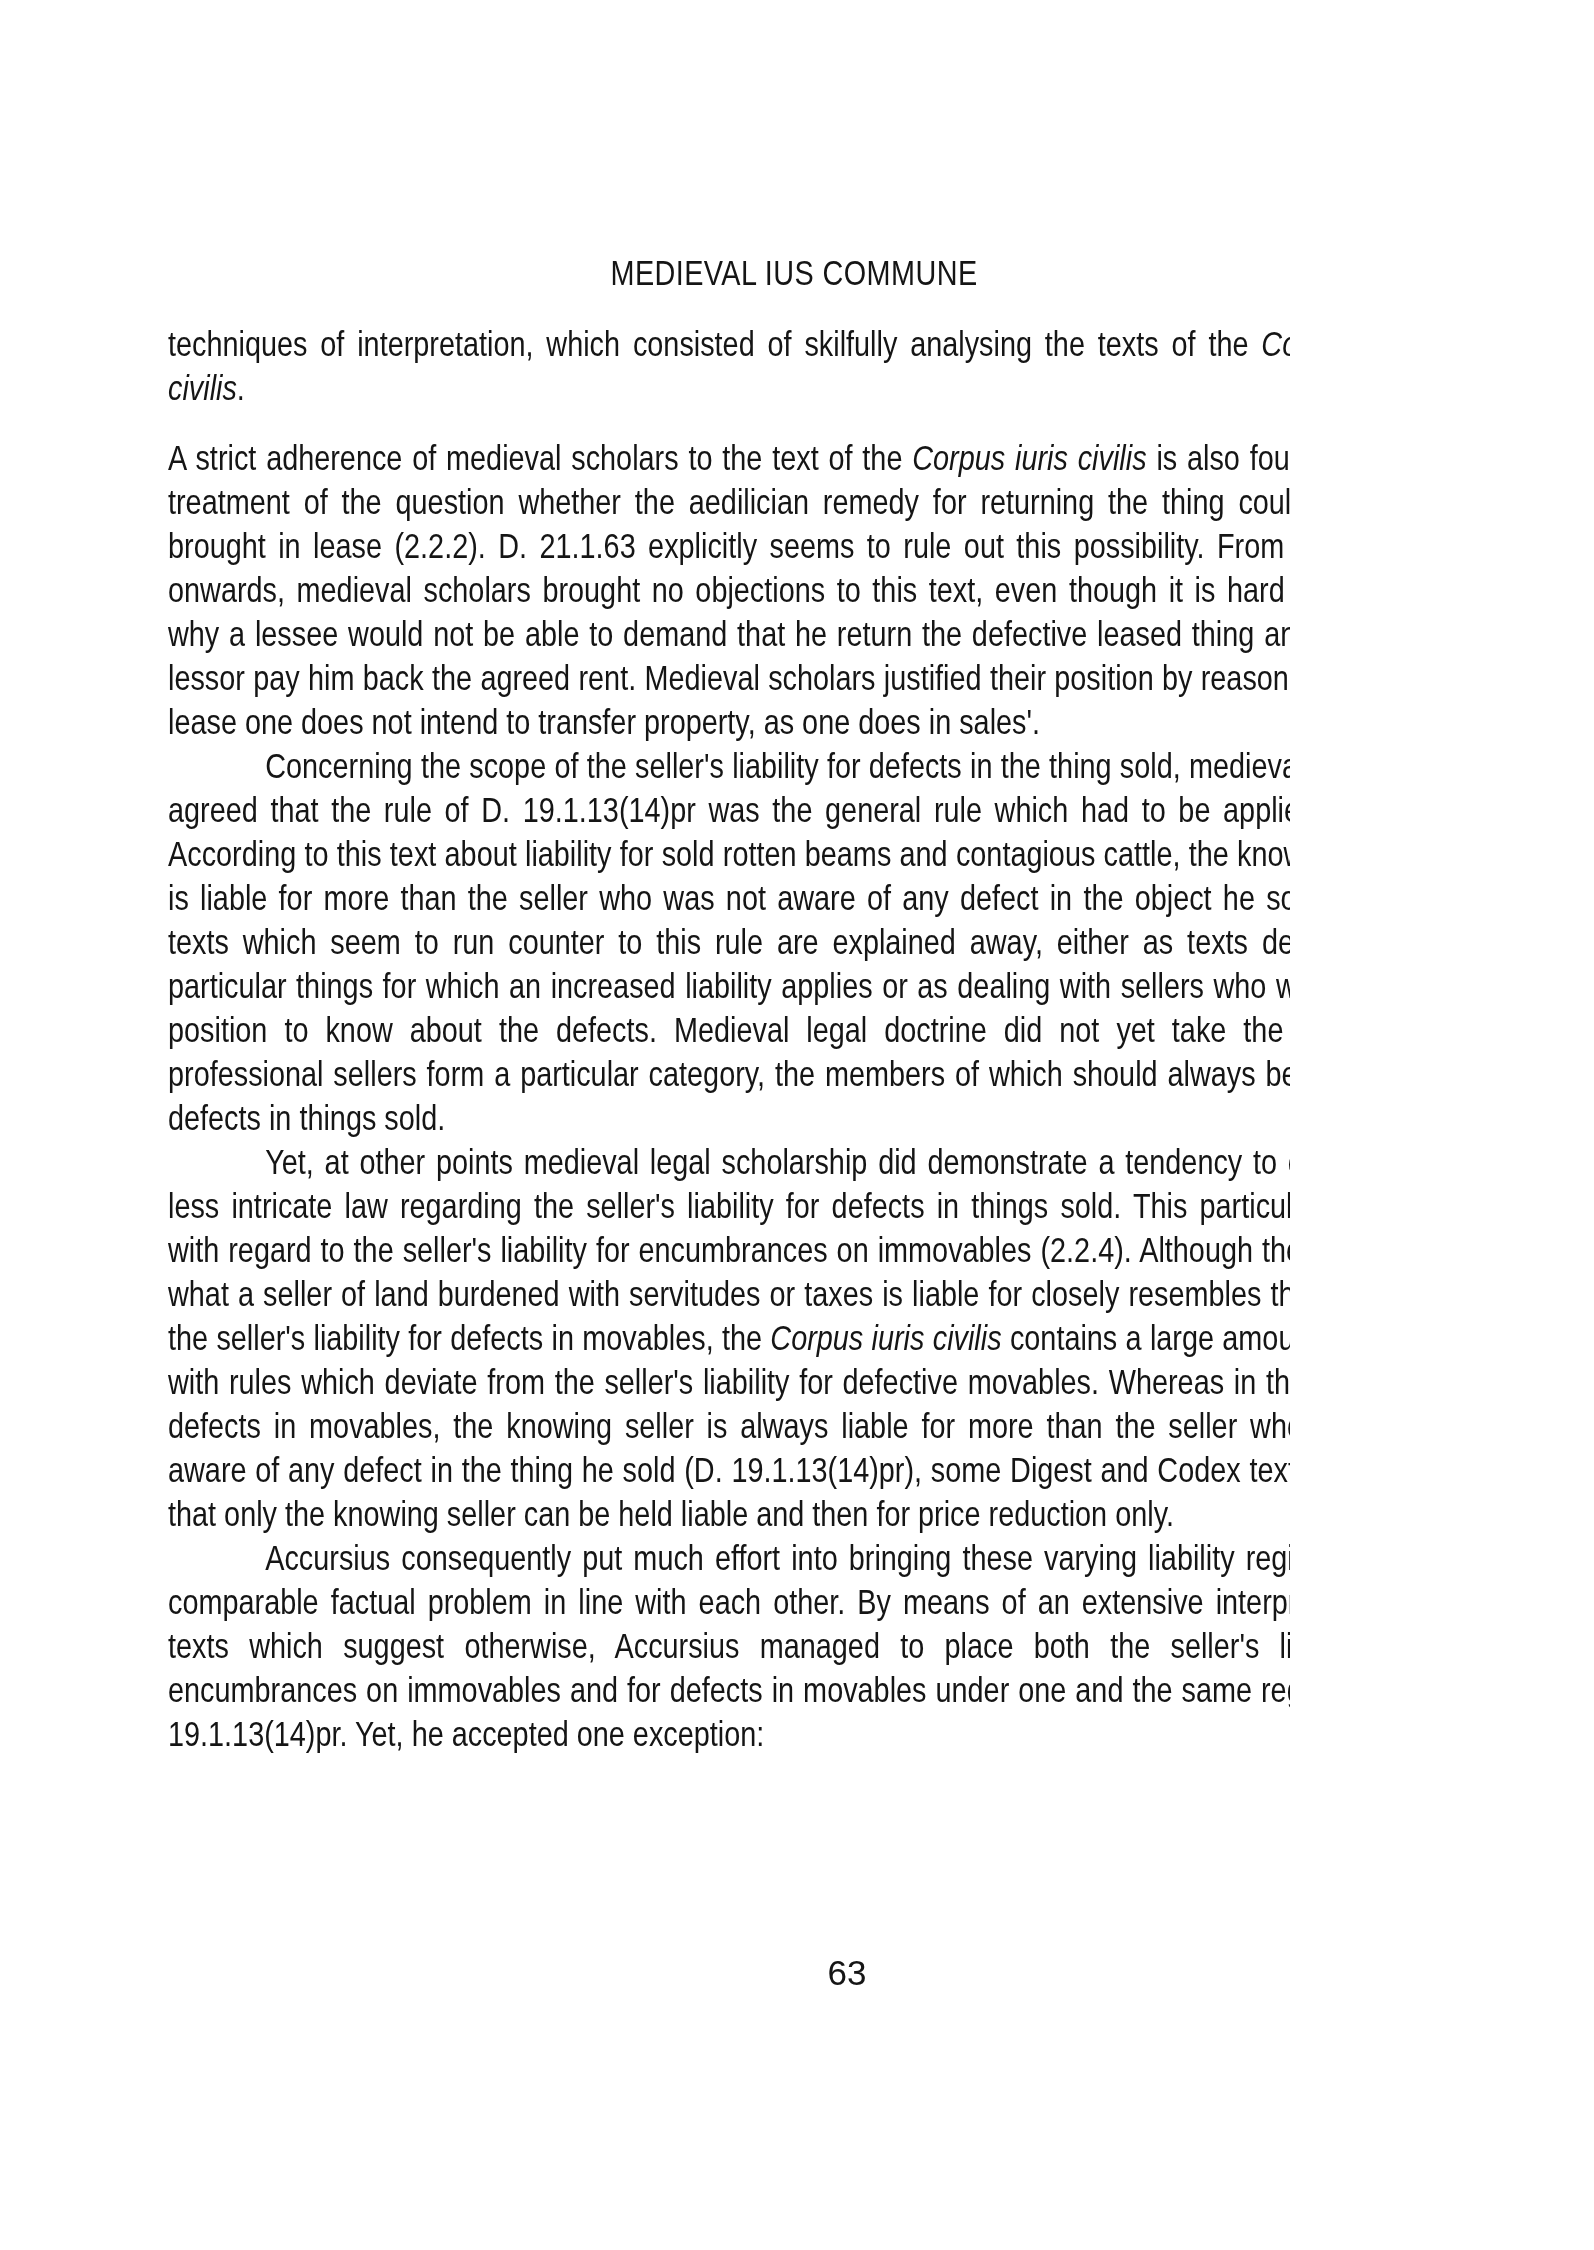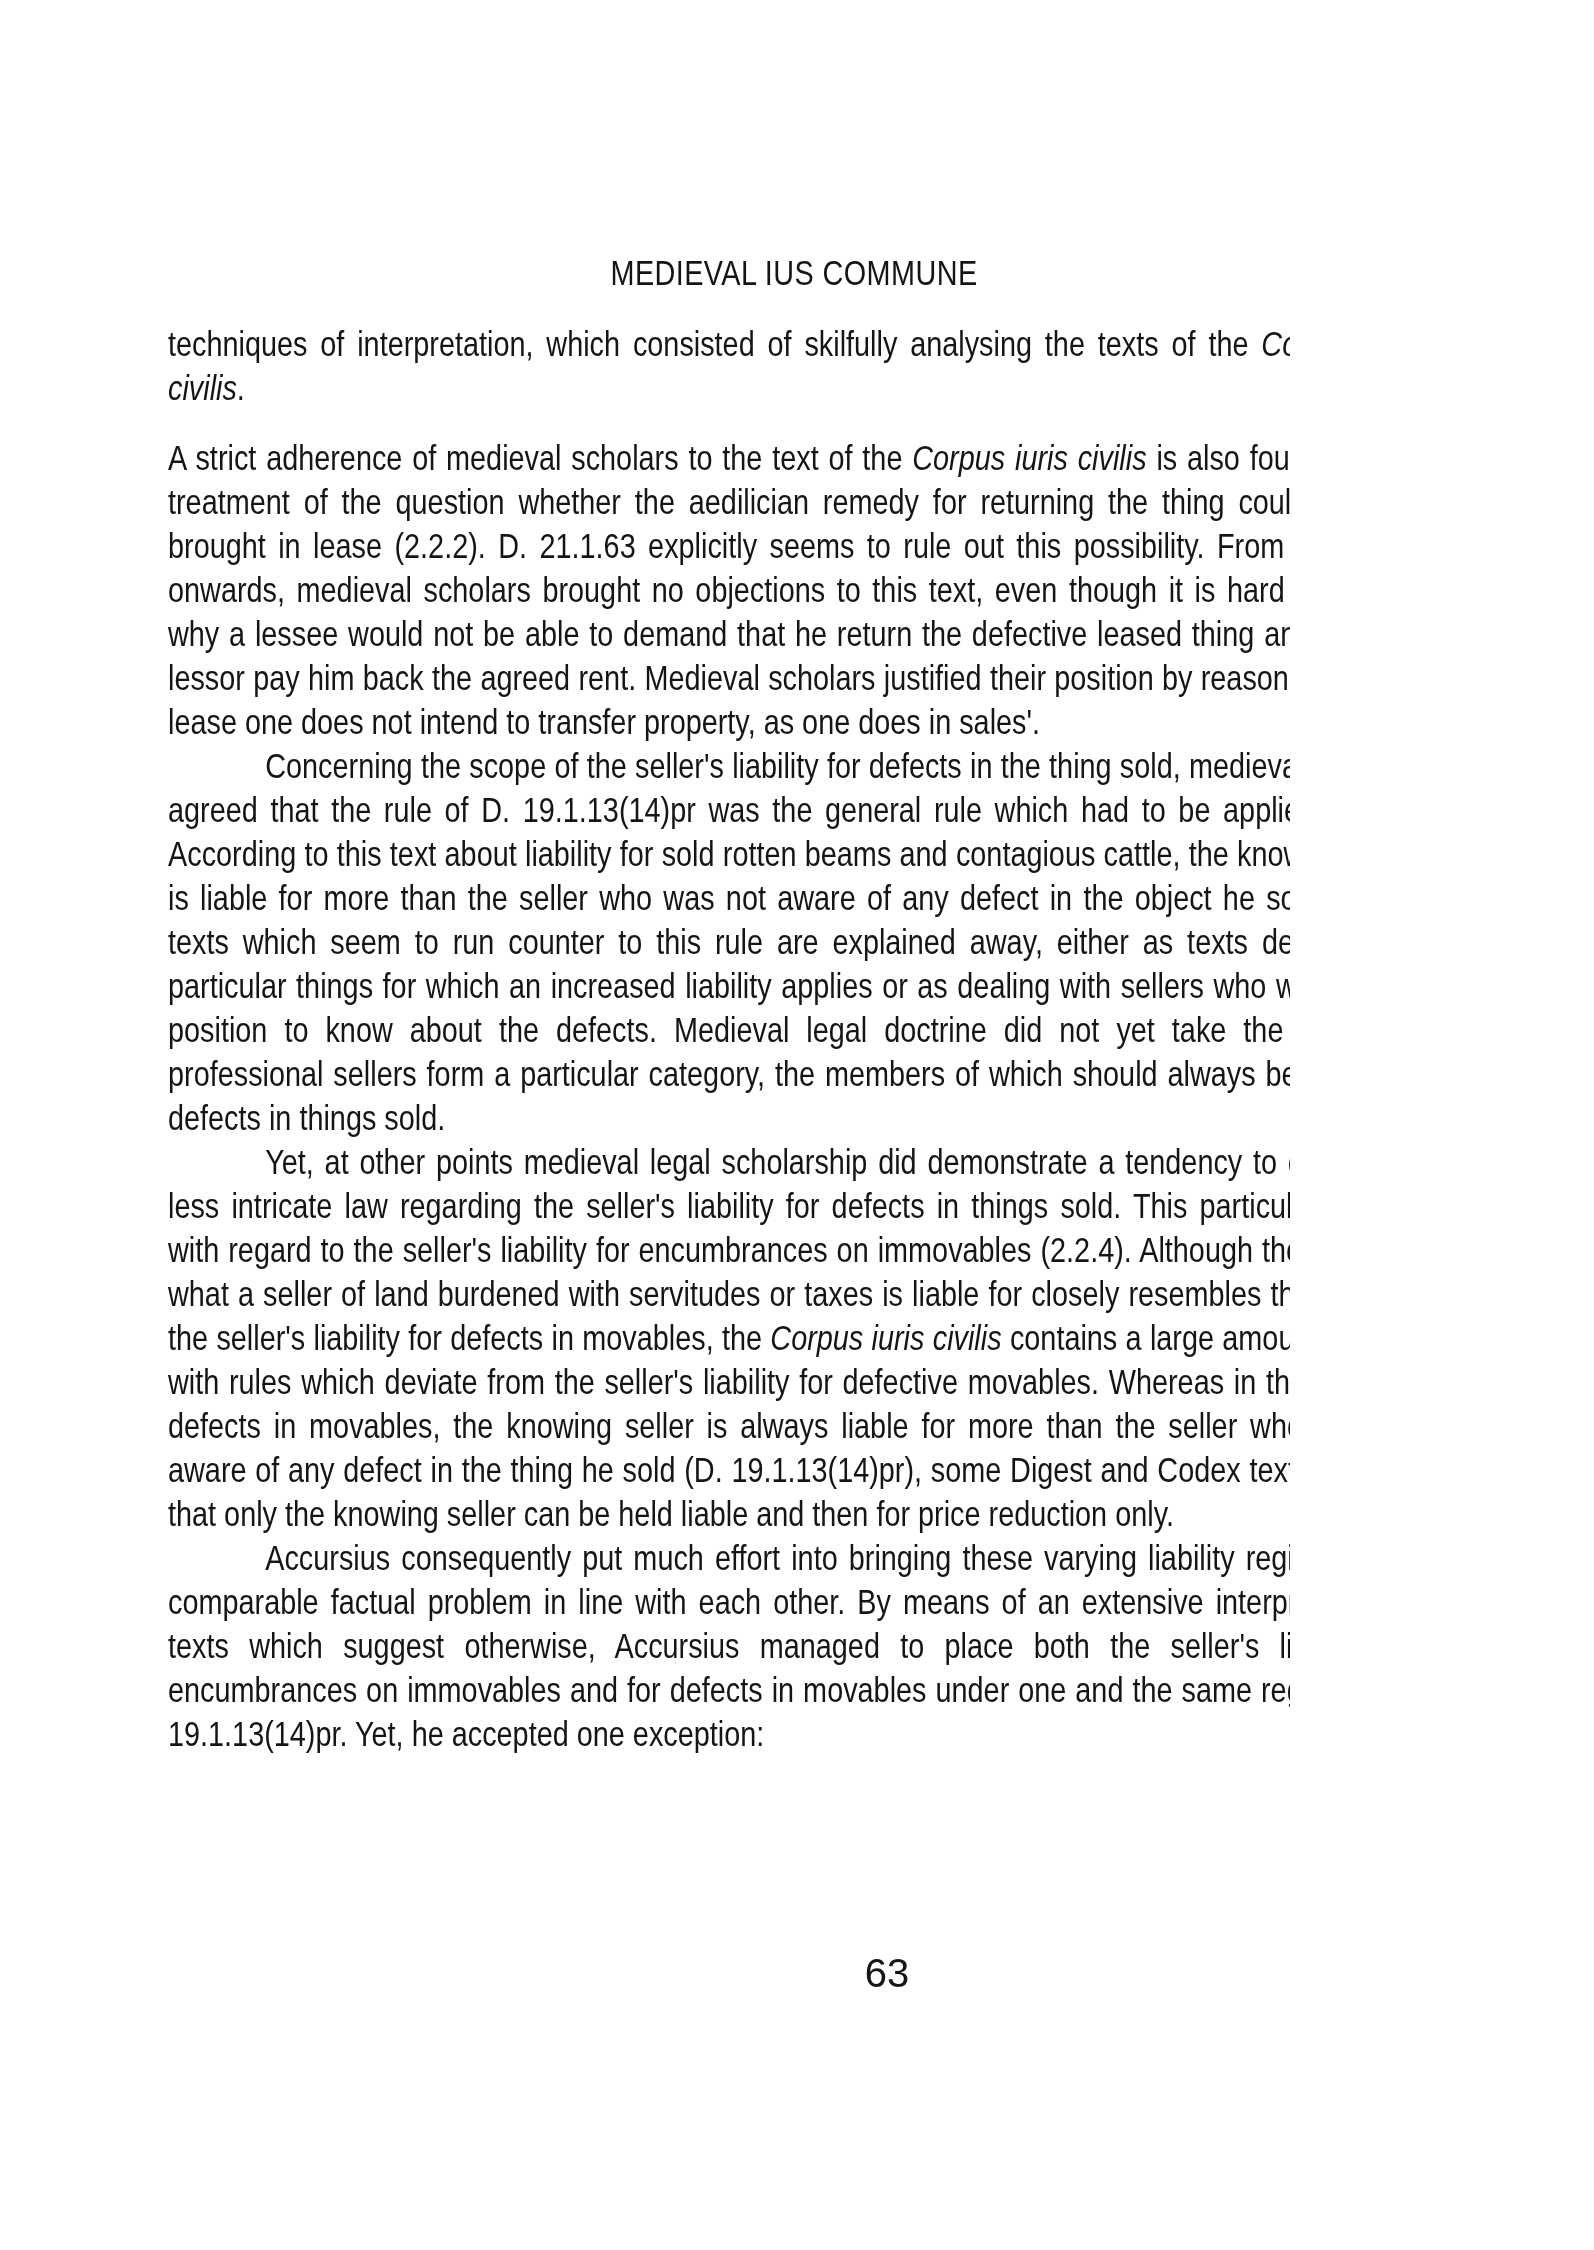--- a/index.html
+++ b/index.html
@@ -42,23 +42,23 @@
   }
   .paragraphs p.indent {
     text-indent: 118px;
   }
   .paragraphs em {
     font-style: italic;
   }
   .pagenum {
     position: absolute;
     top: 1951px;
-    left: 887px;
+    left: 847px;
     transform: translateX(-50%);
-    font-size: 40px;
+    font-size: 35px;
     line-height: 44px;
   }
 </style>
 </head>
 <body>
 
 <div class="page">
   <div class="content">
     <div class="running-header">MEDIEVAL IUS COMMUNE</div>
     <div class="paragraphs">

